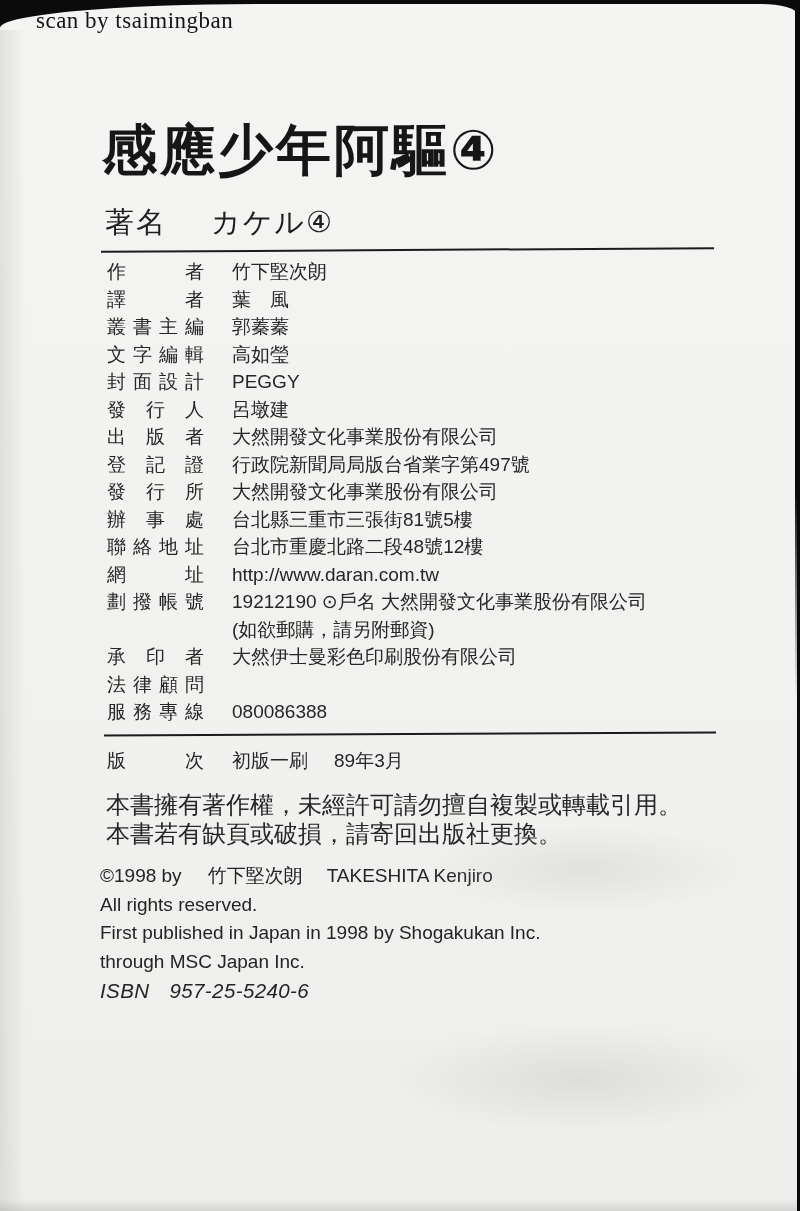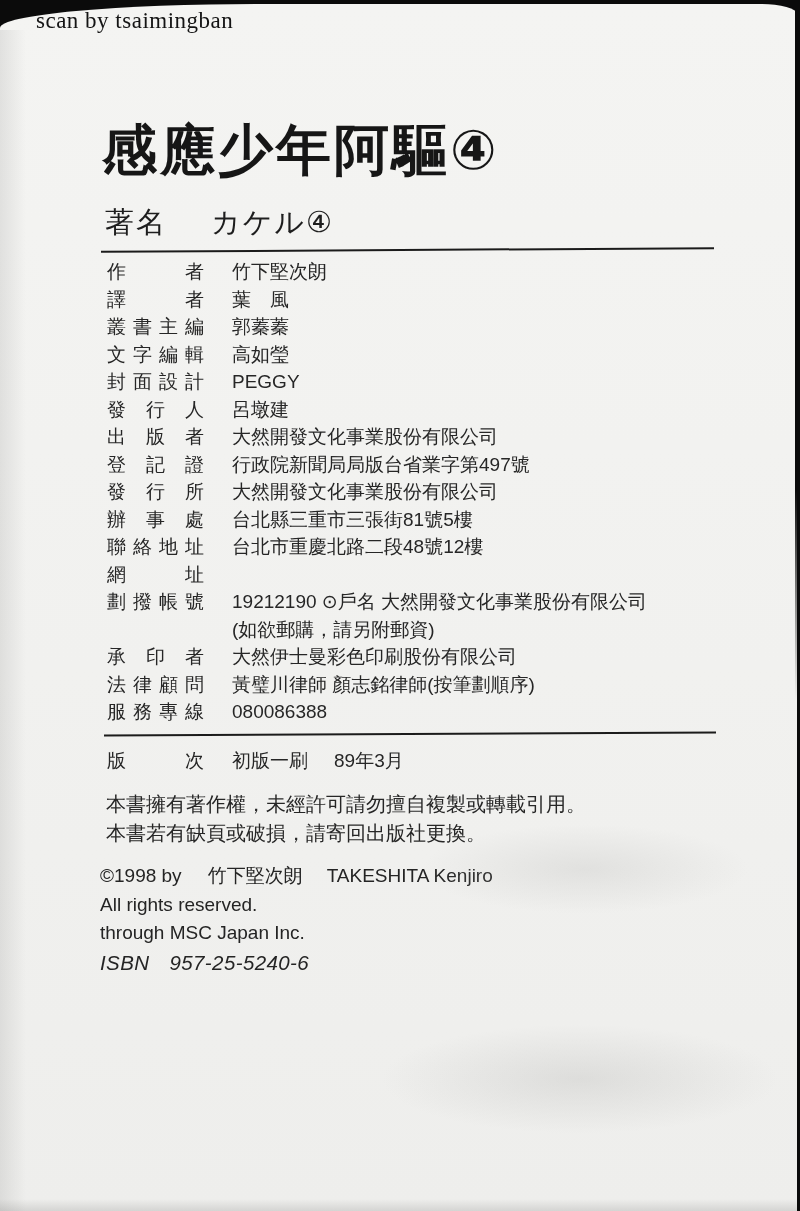--- a/index.html
+++ b/index.html
@@ -63,21 +63,21 @@
 
   .edition{
     position:absolute;left:107px;top:744px;
     font-size:19px;color:#262626;display:flex;
   }
   .edition .e-val{margin-left:28px;}
   .edition .e-date{margin-left:26px;}
 
   .notices{
     position:absolute;left:106px;top:786px;
-    font-size:20px;line-height:29px;color:#262626;
+    font-size:24px;line-height:29px;color:#262626;
   }
   .notices p{margin:0;white-space:nowrap;}
 
   .english{
     position:absolute;left:100px;top:858px;width:616px;
     font-size:19px;line-height:28.5px;color:#242424;
   }
   .english p{margin:0;white-space:nowrap;}
   .cr-line .a-cjk{margin-left:26px;}
   .cr-line .a-roman{margin-left:24px;}
@@ -210,20 +210,23 @@
         </span>
         <span class="val">
           <div>台北市重慶北路二段48號12樓</div>
         </span>
       </div>
       <div class="crow">
         <span class="lbl">
           <span>網</span>
           <span>址</span>
         </span>
+        <span class="val">
+          <div>http://www.daran.com.tw</div>
+        </span>
       </div>
       <div class="crow">
         <span class="lbl">
           <span>劃</span>
           <span>撥</span>
           <span>帳</span>
           <span>號</span>
         </span>
         <span class="val">
           <div>19212190 ⊙戶名 大然開發文化事業股份有限公司</div>
@@ -239,23 +242,20 @@
         <span class="val">
           <div>大然伊士曼彩色印刷股份有限公司</div>
         </span>
       </div>
       <div class="crow">
         <span class="lbl">
           <span>法</span>
           <span>律</span>
           <span>顧</span>
           <span>問</span>
-        </span>
-        <span class="val">
-          <div>黃璧川律師 顏志銘律師(按筆劃順序)</div>
         </span>
       </div>
       <div class="crow">
         <span class="lbl">
           <span>服</span>
           <span>務</span>
           <span>專</span>
           <span>線</span>
         </span>
         <span class="val">
@@ -278,20 +278,21 @@
   <div class="notices">
     <p>本書擁有著作權，未經許可請勿擅自複製或轉載引用。</p>
     <p>本書若有缺頁或破損，請寄回出版社更換。</p>
   </div>
 
   <div class="english">
     <p class="cr-line">
       <span>©1998 by</span><span class="a-cjk">竹下堅次朗</span><span class="a-roman">TAKESHITA Kenjiro</span>
     </p>
     <p>All rights reserved.</p>
+    <p>First published in Japan in 1998 by Shogakukan Inc.</p>
     <p>through MSC Japan Inc.</p>
     <p class="isbn-line">
       <span>ISBN</span><span class="isbn-num">957-25-5240-6</span>
     </p>
   </div>
 
   <div class="ghost g1"></div>
   <div class="ghost g2"></div>
   <div class="gutter-shadow"></div>
   <div class="bottom-shade"></div>

